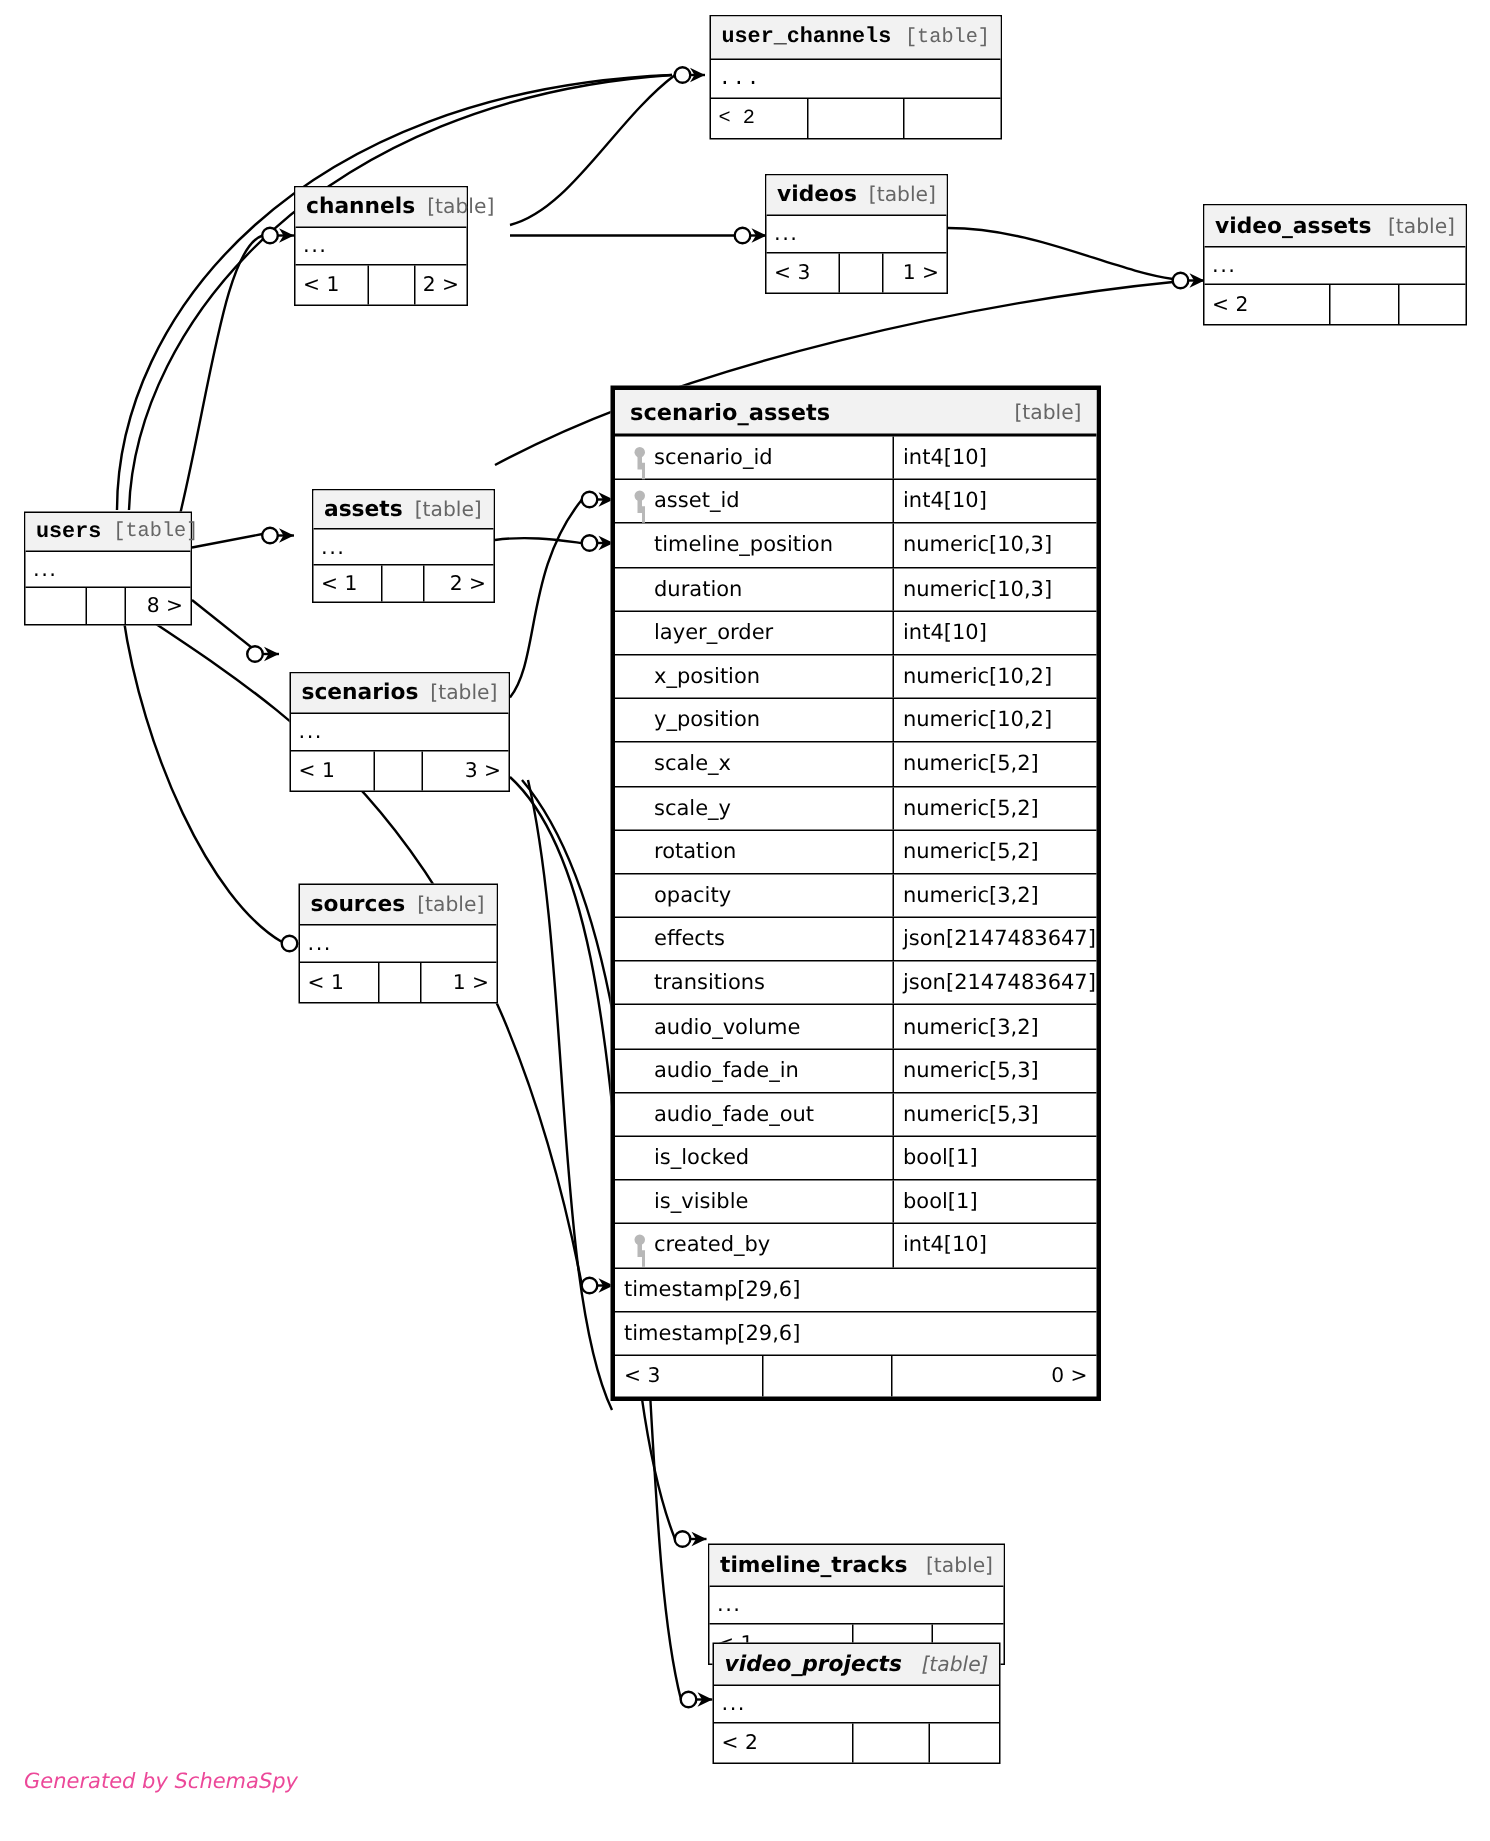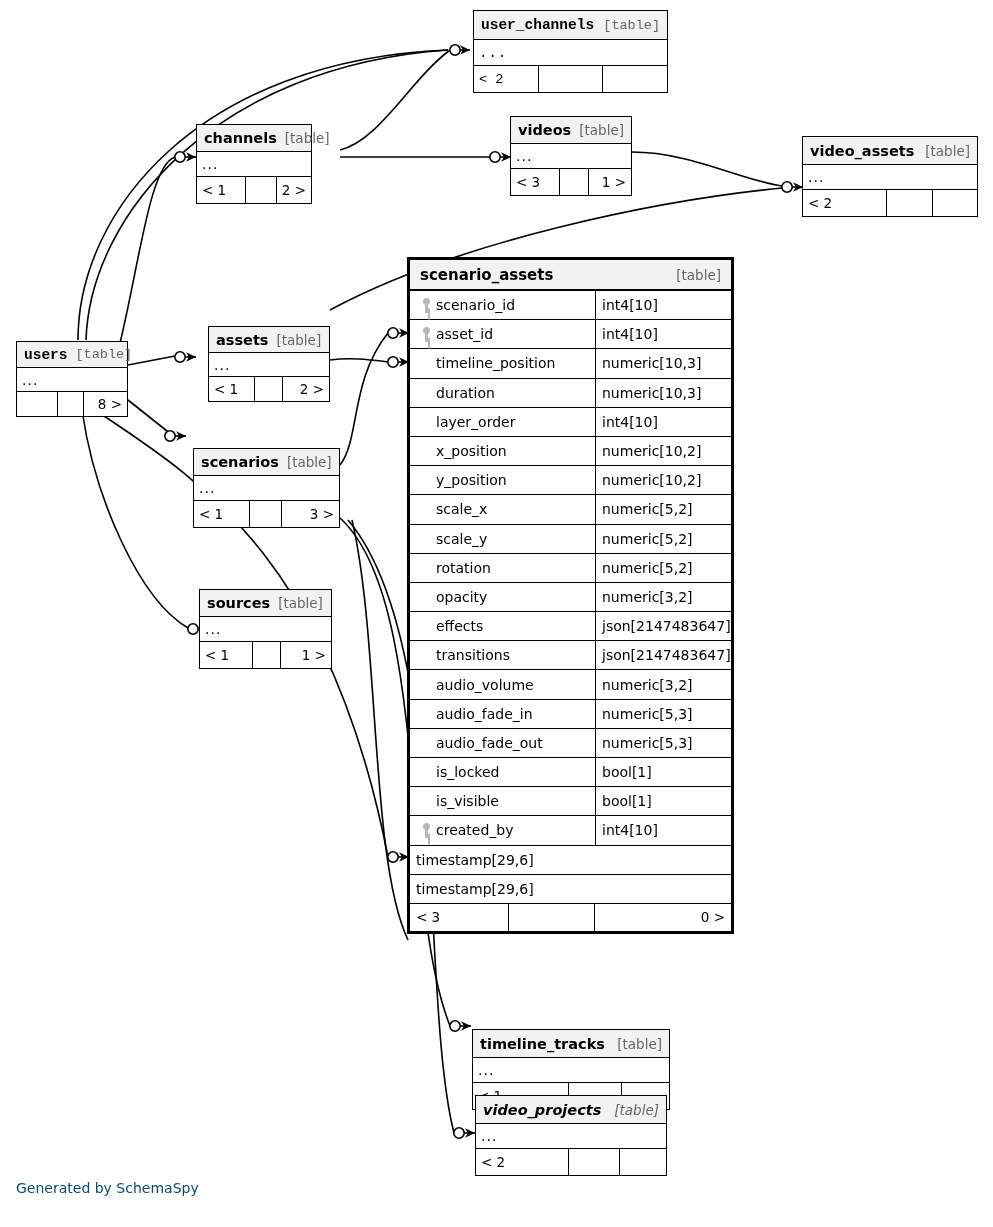--- a/index.html
+++ b/index.html
@@ -163,22 +163,23 @@
     white-space: nowrap;
   }
   .mainfoot .fc:last-child { border-right: none; }
   .mainfoot .fc.r { justify-content: flex-end; }
 
   #credit {
     position: absolute;
     left: 16px;
     top: 1180px;
     font-size: 14px;
-    color: #0c4a6e;
+    color: #ec4899;
     white-space: nowrap;
+    font-style: italic;
   }
 </style>
 </head>
 <body>
 
 <div id="canvas">
 
   <svg id="edges" viewBox="0 0 993 1227" xmlns="http://www.w3.org/2000/svg">
     <defs>
       <marker id="crow" markerWidth="12" markerHeight="12" refX="11" refY="6" orient="auto" markerUnits="userSpaceOnUse">

